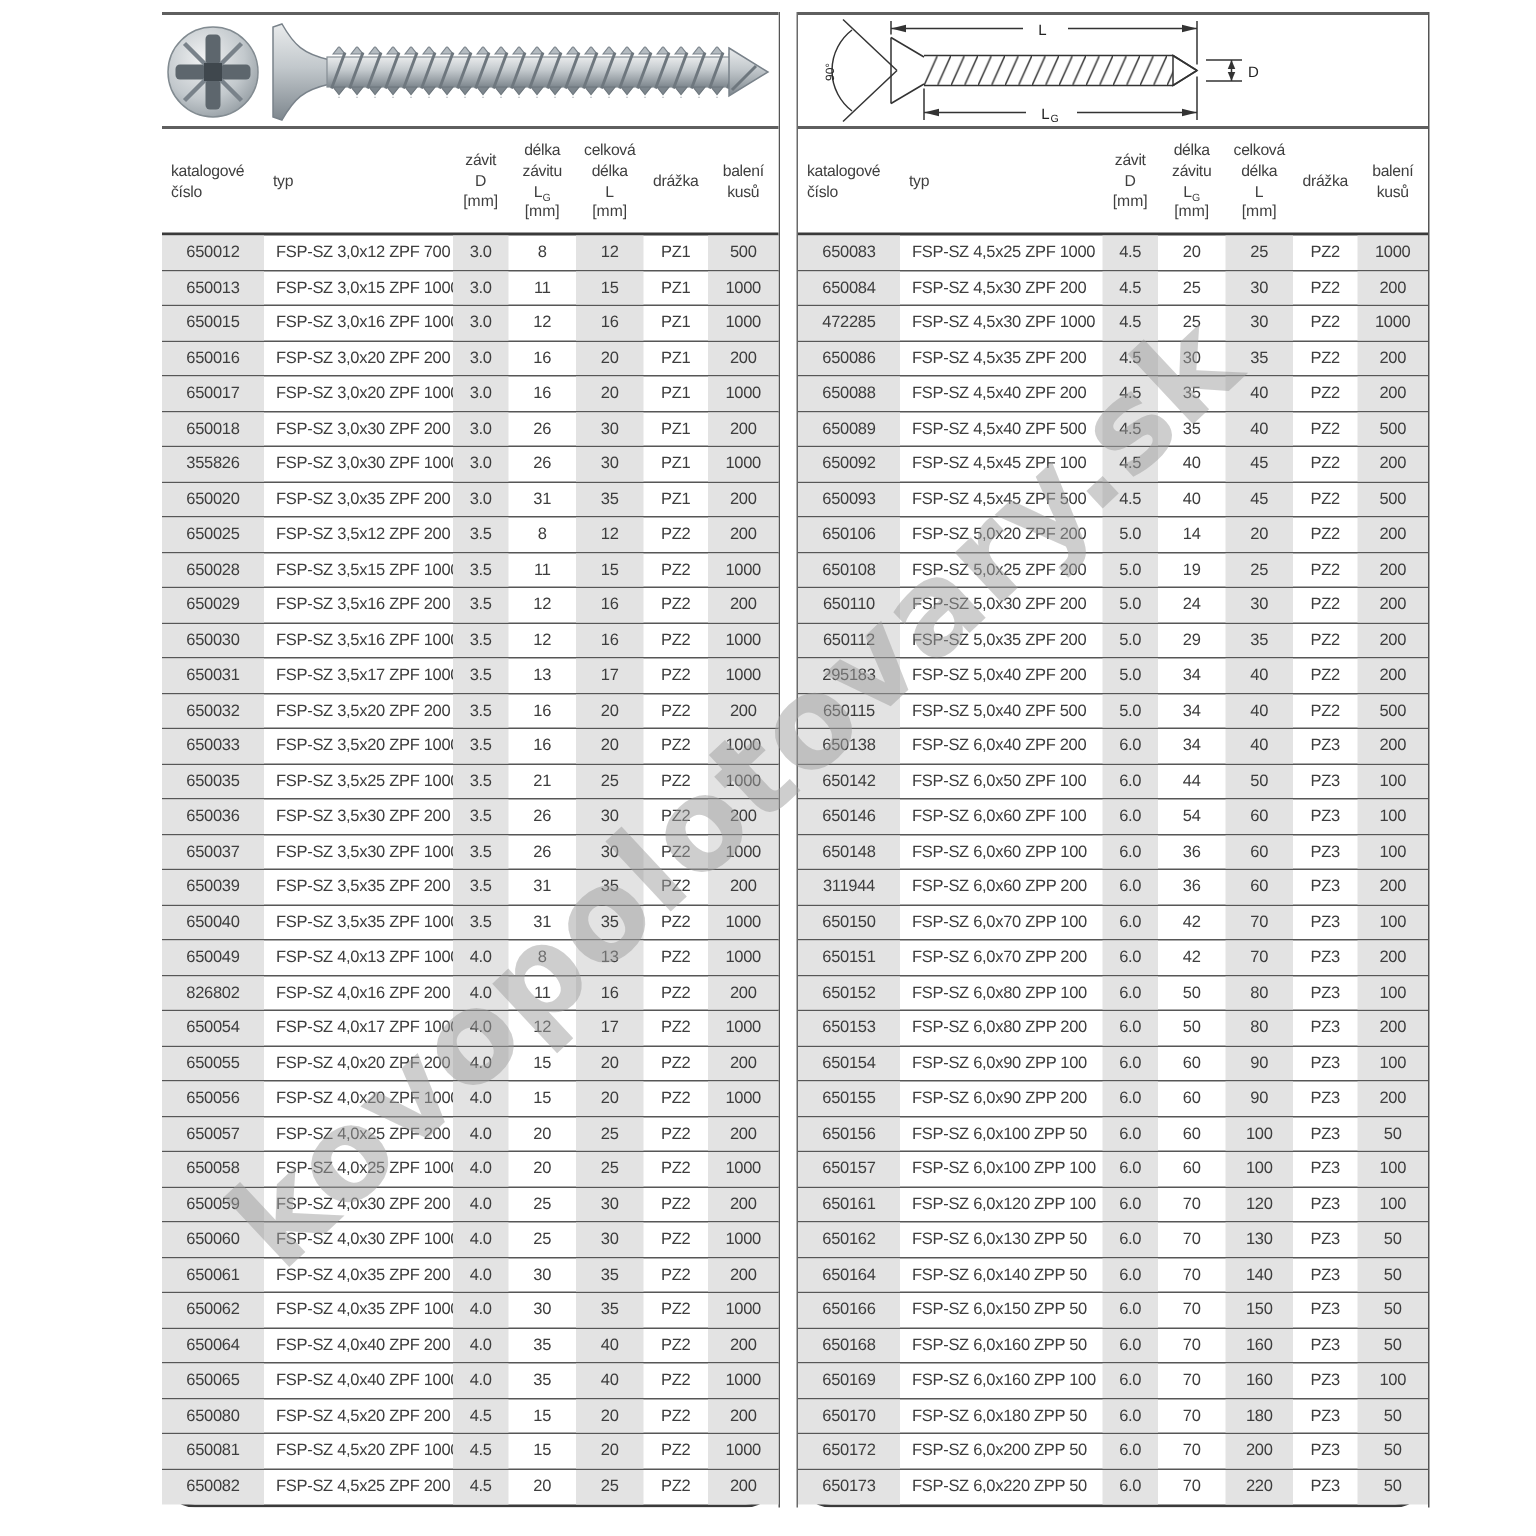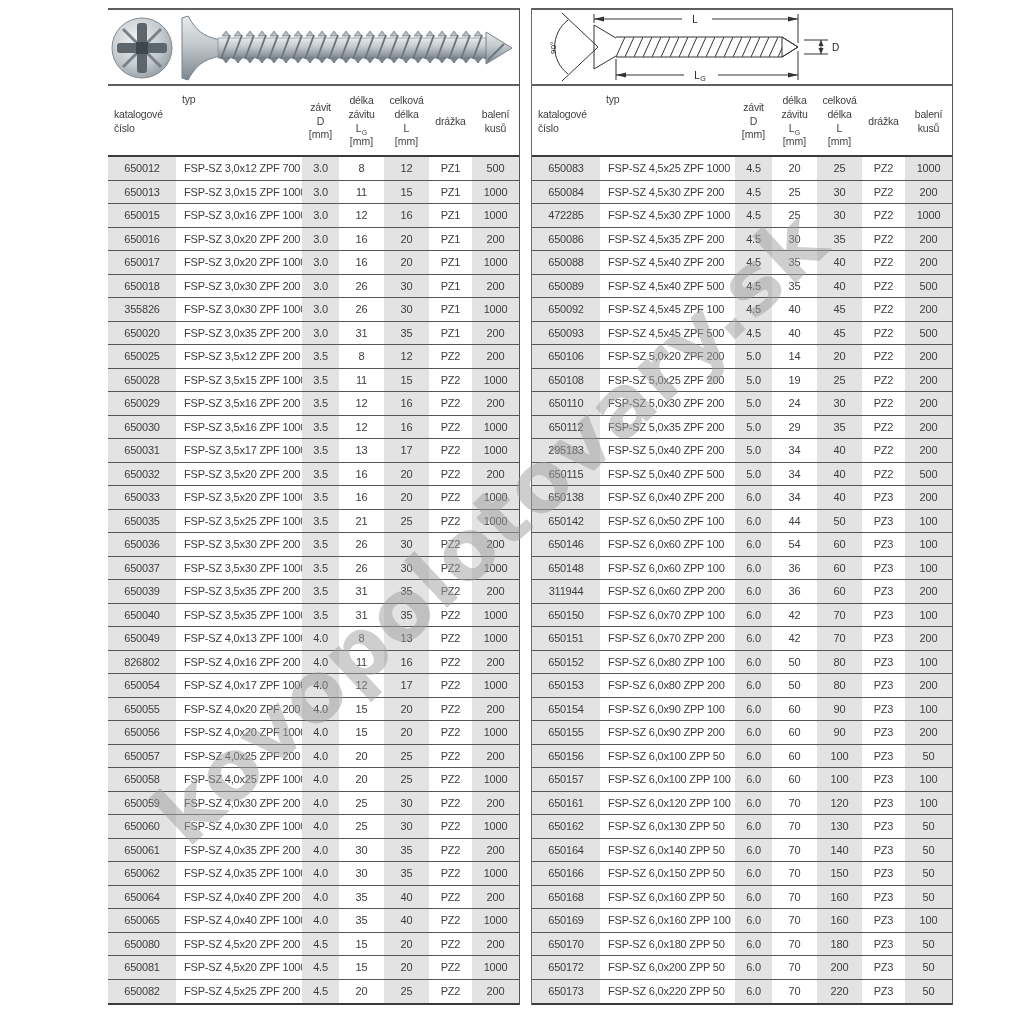--- a/index.html
+++ b/index.html
@@ -9,29 +9,29 @@
   }
   .panel{position:absolute;top:8px;box-sizing:border-box;background:#fff;}
   #panel-left{left:108px;width:412px;}
   #panel-right{left:531px;width:422px;border-left:1px solid #6a6a6a;}
   .panel{border-right:1px solid #555;}
 
   .img-box{height:74px;border-top:2px solid #5f5f5f;border-bottom:2px solid #5f5f5f;
     background:#fff;overflow:hidden;}
 
   .header-row{display:flex;height:69px;border-bottom:2px solid #3a3a3a;background:#fff;}
-  .hcell{display:flex;flex-direction:column;justify-content:flex-start;
+  .hcell{display:flex;flex-direction:column;justify-content:center;
     padding:7px 0 5px;box-sizing:border-box;color:#3f3f3f;}
   .hname{display:flex;flex-direction:column;font-size:10.5px;line-height:1.3;letter-spacing:-0.2px;}
   .hunit{display:flex;flex-direction:column;align-items:center;font-size:10.5px;line-height:1.3;}
   .hunit sub{font-size:7px;line-height:0;}
   .hcell.center .hname{align-items:center;}
   .hcell.left{padding-left:6px;}
 
-  .table{border-bottom:2px solid #3a3a3a;}
+  .table{border-bottom:2px solid #3a3a3a;border-radius:22px;}
   .trow{display:flex;height:23.5px;box-sizing:border-box;border-bottom:1px solid #565656;}
   .trow:last-child{border-bottom:none;}
   .tcell{display:flex;align-items:center;font-size:11px;color:#3d3d3d;
     letter-spacing:-0.2px;white-space:nowrap;overflow:hidden;box-sizing:border-box;}
   .c0{width:68px;justify-content:center;}
   .c1{flex:1;padding-left:8px;}
   .c2{width:37px;justify-content:center;}
   .c3{width:45px;justify-content:center;}
   .c4{width:45px;justify-content:center;}
   .c5{width:43px;justify-content:center;}

